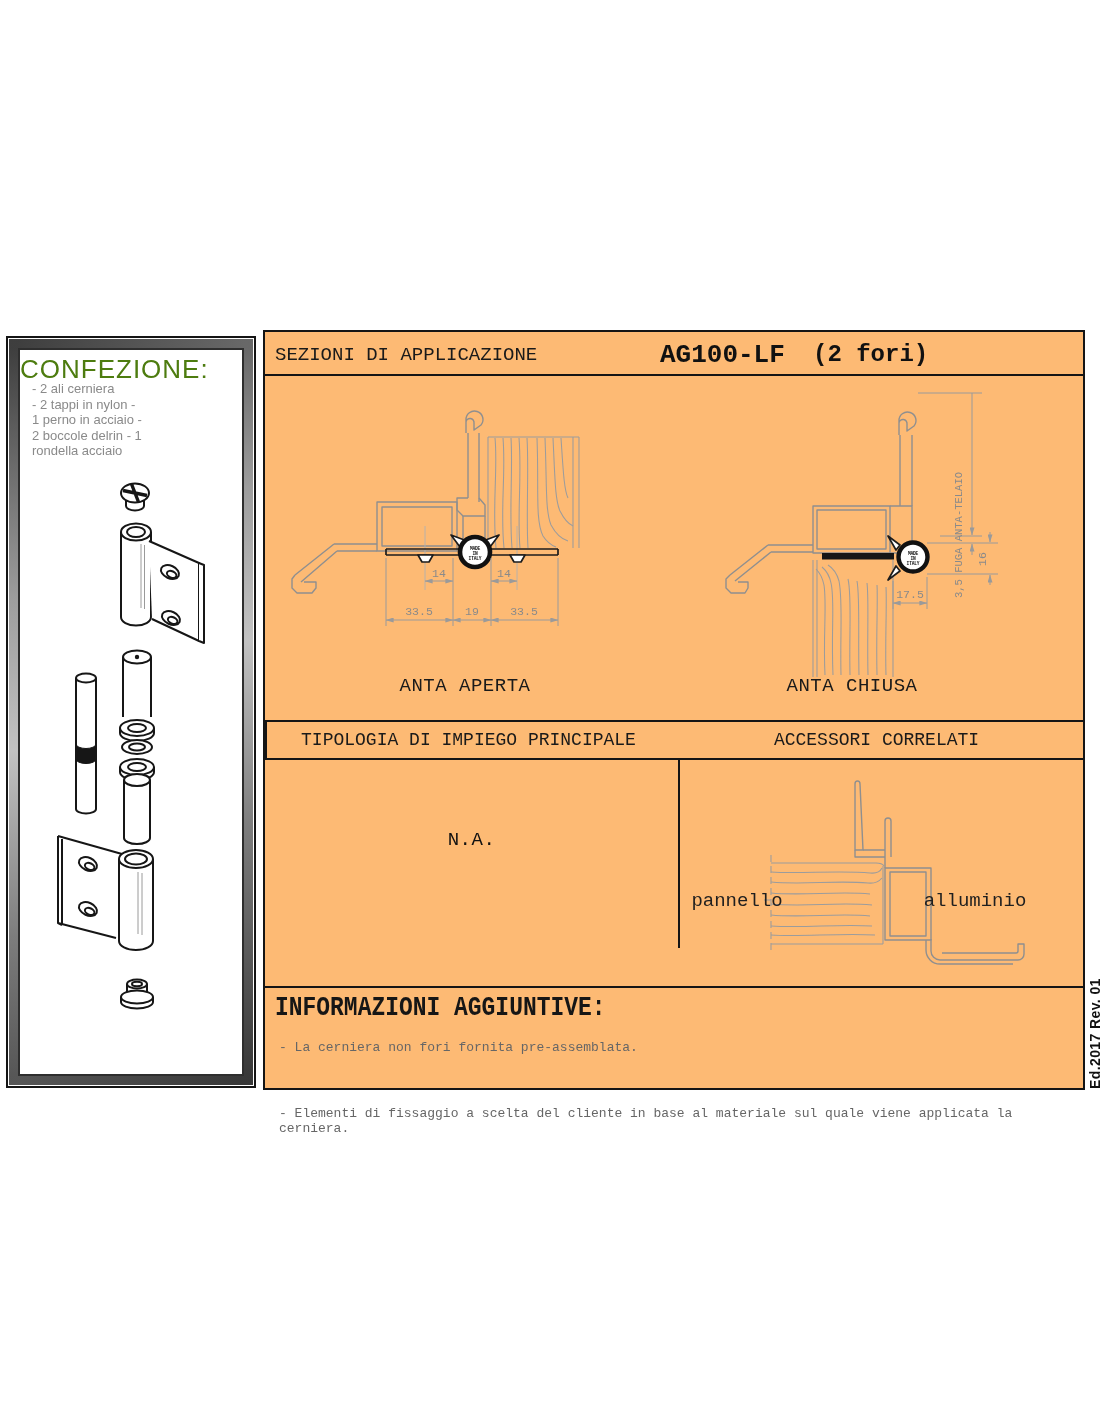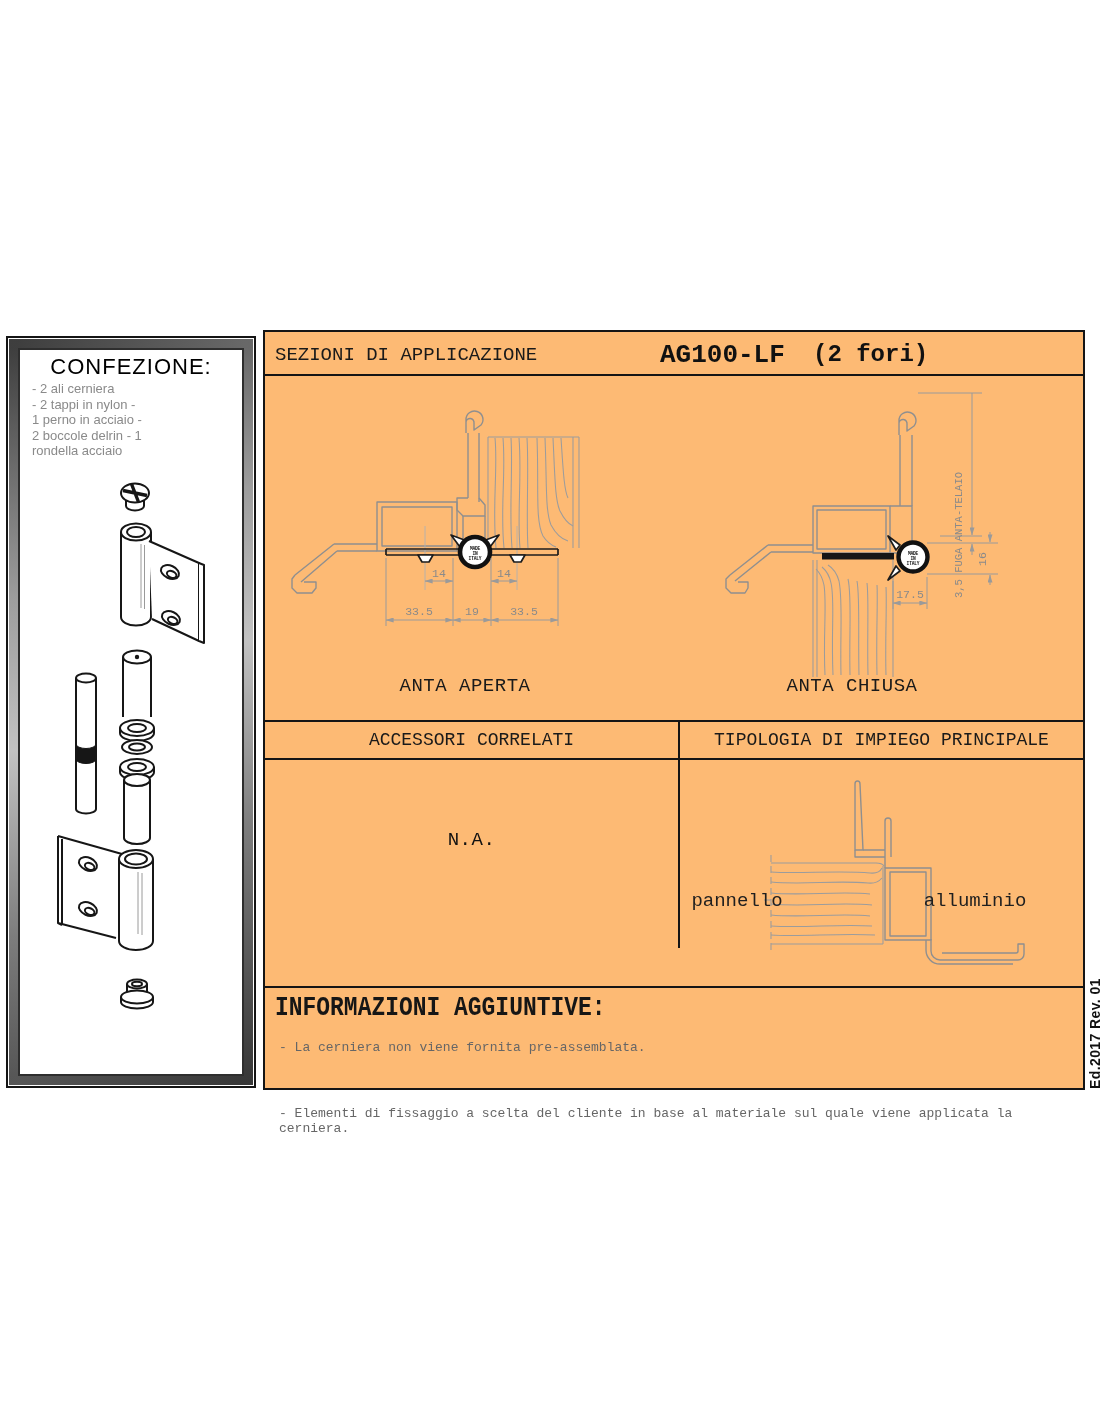--- a/index.html
+++ b/index.html
@@ -9,22 +9,22 @@
     font-family:"Liberation Sans", sans-serif; color:#111;
   }
   .abs { position:absolute; }
 
   
   .left-panel { left:6px; top:336px; width:250px; height:752px;
     border:2px solid #151515; background:#fff; }
   .frame-mid { position:absolute; inset:1px; border:9px solid #888;
     border-image:linear-gradient(155deg,#3e3e3e 0%,#9d9d9d 30%,#c2c2c2 48%,#7d7d7d 70%,#383838 100%) 1; }
   .frame-inner { position:absolute; inset:0; border:2px solid #2e2e2e; background:#fff; overflow:hidden; }
-  .conf-title { position:absolute; top:4px; left:0; width:100%; text-align:center;
-    font-size:22px; letter-spacing:1px; color:#000000; }
+  .conf-title { position:absolute; top:4px; left:0; width:100%; 
+    font-size:26px; letter-spacing:1px; color:#4d7c0f; }
   .conf-list { position:absolute; top:31px; left:12px; font-size:13px; line-height:15.5px; color:#8a8a8a; }
   .exploded { position:absolute; left:1px; top:116px; }
 
   
   .right-panel { left:263px; top:330px; width:822px; height:760px; border:2px solid #151515; background:#fdba74;font-family:Liberation Mono, monospace; }
   .hdr-box { position:absolute; left:0; top:0; width:100%; height:44px; border-bottom:2px solid #151515; }
   .hdr-section { position:absolute; left:10px; top:12px; font-size:19px; color:#1a1a1a; }
   .hdr-code { position:absolute; left:395px; top:8px; font-size:26px; font-weight:bold; }
   .hdr-variant { position:absolute; left:548px; top:9px; font-size:24px; font-weight:bold; }
 
@@ -284,22 +284,22 @@
         <text class="dimt" transform="rotate(-90 286 174)" x="286" y="174">16</text>
         <text class="dimt" x="210" y="213">17.5</text>
       </g>
     </svg>
 
     <div class="anta-label lbl-aperta">ANTA APERTA</div>
     <div class="anta-label lbl-chiusa">ANTA CHIUSA</div>
   </div>
 
   <div class="mid-row">
+    <div class="mid-cell c2">TIPOLOGIA DI IMPIEGO PRINCIPALE</div>
     <div class="mid-cell c1">ACCESSORI CORRELATI</div>
-    <div class="mid-cell c2">TIPOLOGIA DI IMPIEGO PRINCIPALE</div>
   </div>
 
   <div class="mid-content">
     <div class="cont-left">
       <div class="na-value">N.A.</div>
     </div>
     <div class="cont-right">
       <svg class="svg-tipologia" width="405" height="226" viewBox="0 0 405 226">
 
         <g class="wood">
@@ -327,18 +327,18 @@
           <path d="M246,180 v10 a14,14 0 0 0 14,14 h73"></path>
         </g>
         <text class="draw-label" x="57" y="146">pannello</text>
         <text class="draw-label" x="295" y="146">alluminio</text>
       </svg>
     </div>
   </div>
 
   <div class="info-box">
     <div class="info-title">INFORMAZIONI AGGIUNTIVE:</div>
-    <div class="info-note note0">- La cerniera non viene fornita pre-assemblata.</div>
+    <div class="info-note note0">- La cerniera non fori fornita pre-assemblata.</div>
     <div class="info-note note1">- Elementi di fissaggio a scelta del cliente in base al materiale sul quale viene applicata la cerniera.</div>
   </div>
 </div>
 
 <div class="edition">Ed.2017 Rev. 01</div>
 
 </body></html>

